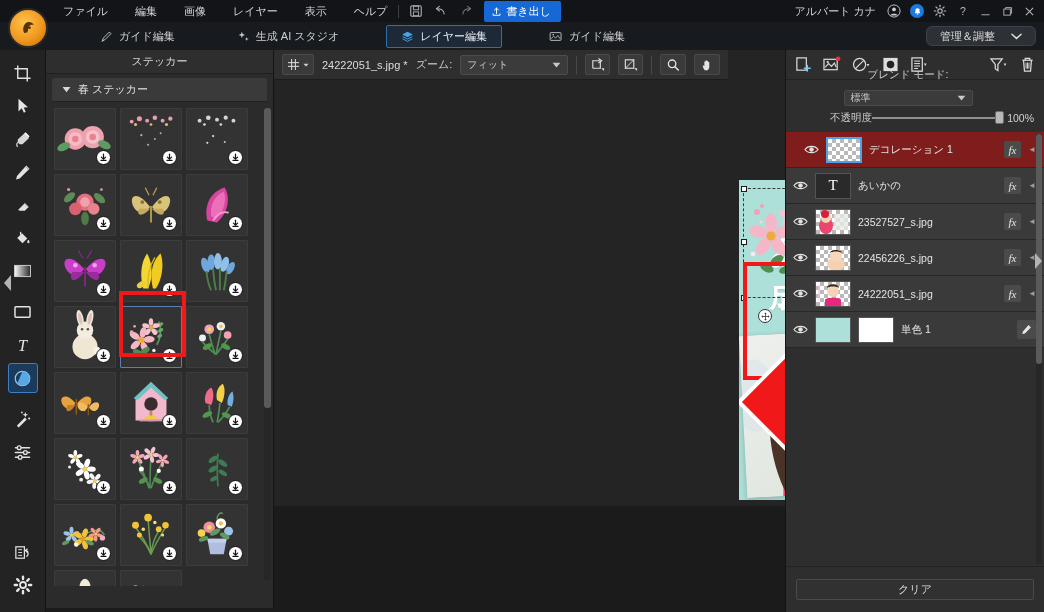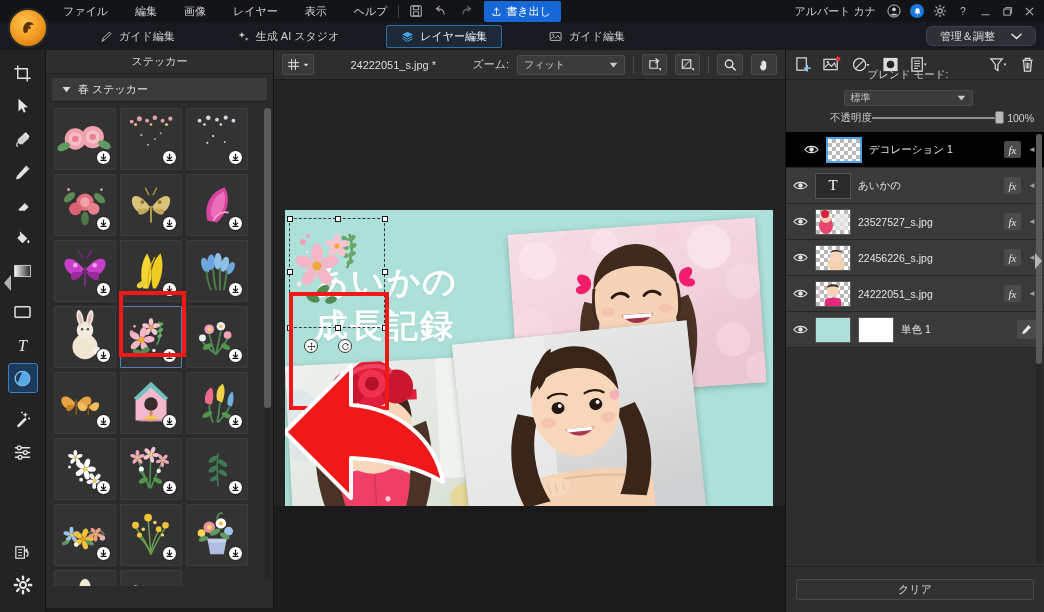--- a/index.html
+++ b/index.html
@@ -126,21 +126,21 @@
   .sp-bottom { height:22px; background:#2b2b2b; }
 
   
   .anno-box {
     position:absolute; border:4px solid #f01818; pointer-events:none; z-index:40;
   }
 
   
   .canvasarea {
     position:absolute; left:274px; top:50px; width:511px; height:456px;
-    background:#242424; display:flex; flex-direction:column;
+    background:#242424; display:flex; flex-direction:row;
   }
   .cv-toolbar {
     height:30px; background:#2e2e2e; border-bottom:1px solid #1c1c1c;
     display:flex; align-items:center; padding:0 8px; gap:8px;
   }
   .cv-btn {
     height:21px; min-width:21px; background:#3a3a3a; border:1px solid #4a4a4a;
     border-radius:2px; display:flex; align-items:center; justify-content:center;
     cursor:pointer; padding:0 4px; gap:3px;
   }
@@ -220,21 +220,21 @@
     position:absolute; right:-4px; top:-6px; width:9px; height:13px;
     background:#b8b8b8; border:1px solid #6d6d6d; border-radius:2px;
   }
   .opacity-val { font-size:10.5px; color:#d2d2d2; width:34px; text-align:right; }
 
   .layerlist { flex:1; overflow:hidden; position:relative; background:#2e2e2e; margin-top:2px;}
   .layer-row {
     height:36px; display:flex; align-items:center; gap:7px; padding:0 8px 0 6px;
     border-bottom:1px solid #272727; background:#3a3a3a; cursor:pointer;
   }
-  .layer-row.selected { background:#000000;padding-left:17px; }
+  .layer-row.selected { background:#7f1d1d;padding-left:17px; }
   .eye { width:16px; height:16px; display:flex; align-items:center; justify-content:center; cursor:pointer; }
   .thumb {
     width:36px; height:26px; border:1px solid #555; flex:none;
     background-image:
       linear-gradient(45deg,#b9b9b9 25%,transparent 25%,transparent 75%,#b9b9b9 75%),
       linear-gradient(45deg,#b9b9b9 25%,#fff 25%,#fff 75%,#b9b9b9 75%);
     background-size:8px 8px; background-position:0 0,4px 4px;
     position:relative; overflow:hidden;
   }
   .thumb.sel-thumb { border:2px solid #4aa3e8; }

